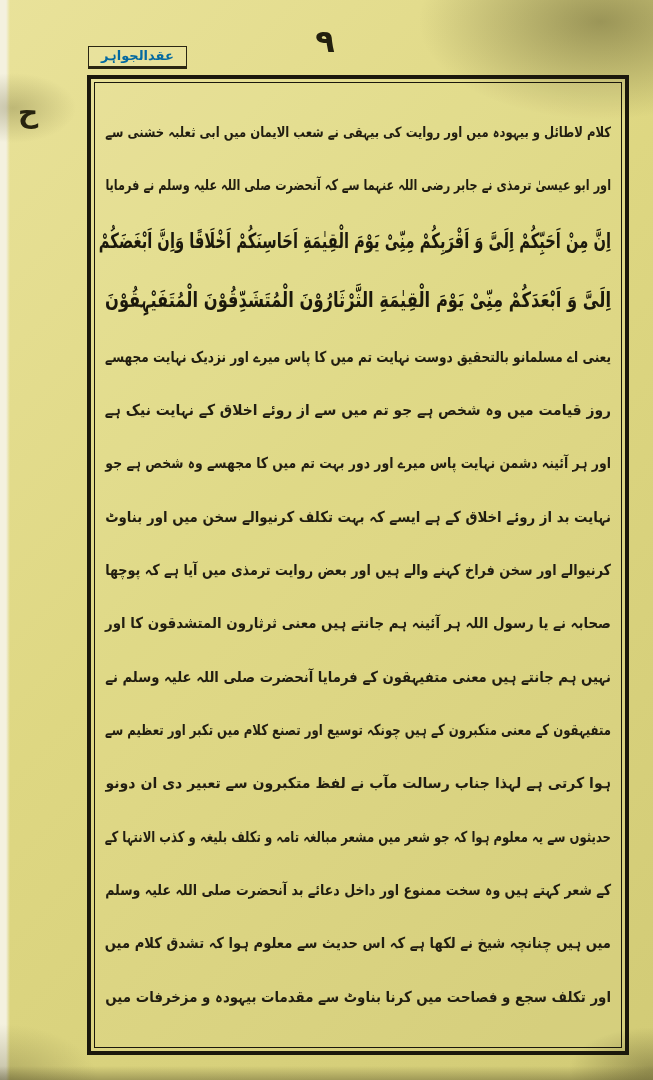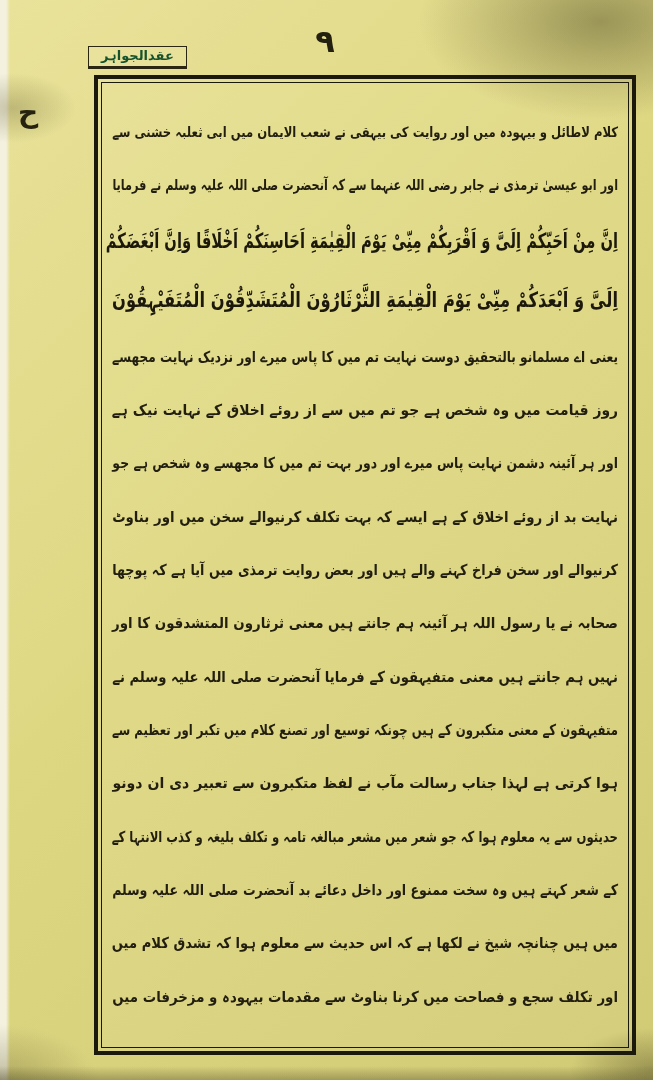--- a/index.html
+++ b/index.html
@@ -24,30 +24,30 @@
     background:linear-gradient(0deg, rgba(60,56,25,.35), transparent);
   }
   
   .page-number{
     position:absolute;top:22px;left:300px;width:50px;text-align:center;
     font-size:32px;font-weight:bold;color:#23200f;z-index:2;
   }
   .header-stamp{
     position:absolute;top:46px;left:88px;z-index:2;
     border:1.5px solid #2a2612;border-bottom:3px solid #2a2612;
-    padding:1px 12px 3px;font-size:13px;font-weight:bold;color:#14532d;
+    padding:1px 12px 3px;font-size:13px;font-weight:bold;color:#0369a1;
     background:rgba(255,255,240,.08);
   }
   .margin-letter{
     position:absolute;top:96px;left:18px;z-index:2;
     font-size:28px;font-weight:bold;color:#26220f;
   }
   
   .frame{
-    position:absolute;left:94px;top:75px;width:542px;height:980px;
+    position:absolute;left:87px;top:75px;width:542px;height:980px;
     border:4px solid #1b180c;box-sizing:border-box;padding:3px;z-index:1;
     background:rgba(255,252,220,.06);
   }
   .frame-inner{
     width:100%;height:100%;box-sizing:border-box;
     border:1.5px solid #1b180c;
     padding:6px 10px;
   }
   .page-text{
     height:100%;display:flex;flex-direction:column;justify-content:space-evenly;

